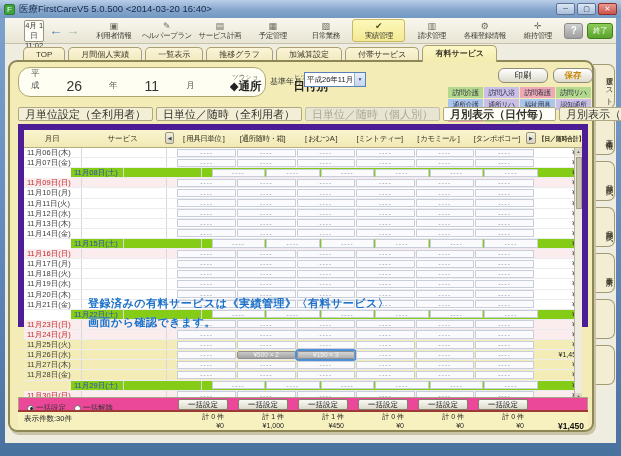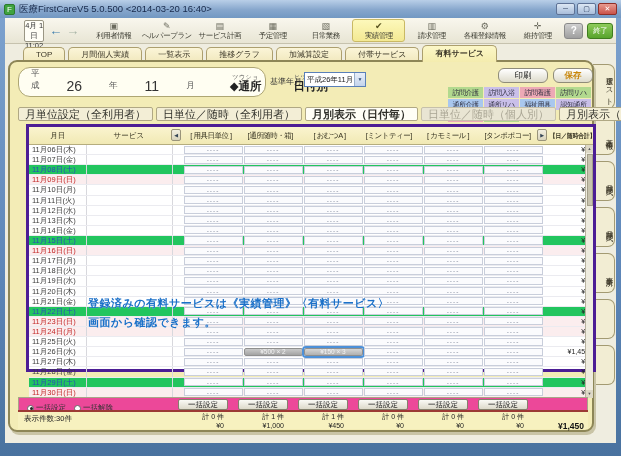--- a/index.html
+++ b/index.html
@@ -92,34 +92,34 @@
   .chip.pink   { background:#eda9b6; }
   .chip.blue   { background:#a9c7ee; }
 
   .filters { position:absolute; left:8px; top:45px; height:14px; display:flex; gap:3px; }
   .filter { height:14px; padding:0 6px; background:#f3eed6; border:1px solid #b0a884;
             border-radius:2px; font-size:11px; line-height:12px; color:#30302a; white-space:nowrap; }
   .filter.disabled { background:#e9e5d3; color:#aaa695; border-color:#c6c0aa; }
   .filter.active { background:#fffef6; font-weight:bold; }
 
   
-  .table { position:absolute; left:16px; top:62px; width:570px; height:248px;
-           background:#fff; border:3px solid #4c1d95; }
+  .table { position:absolute; left:8px; top:62px; width:570px; height:203px;
+           background:#fff; border:6px solid #4c1d95; }
   .thead { display:flex; height:18px; background:linear-gradient(#faf4cf,#f1e9b4);
            border-bottom:1px solid #b5ad7e; }
   .th { font-size:7.5px; line-height:17px; color:#33301f; text-align:center; white-space:nowrap; }
   .th.date { width:58px; } .th.svc { width:86px; }
   .th.colh { width:60px; letter-spacing:-0.5px; }
   .th.totalh { width:46px; font-size:6.5px; transform:scaleX(0.88); transform-origin:center; font-weight:bold; }
   .sbtn { width:10px; height:12px; margin-top:2px; background:linear-gradient(#f2efe0,#d8d3bc);
           border:1px solid #9a947a; border-radius:2px; font-size:5px; line-height:10px;
           text-align:center; color:#345; }
   .tbody { position:relative; height:253px; overflow:hidden; }
   .trow { display:flex; height:10.12px; border-bottom:1px solid #ebebf0; }
-  .trow.sat { background:#22c55e; } .trow.sun { background:#fbedee; }
+  .trow.sat { background:#84cc16;margin-left:47px; } .trow.sun { background:#fbedee; }
   .td-date { width:58px; font-size:7.5px; line-height:10px; padding-left:3px; color:#3a3a3a;
              border-right:1px solid #d8d8dd; white-space:nowrap; }
   .sat .td-date { color:#2a49bb; } .sun .td-date { color:#c22525; }
   .td-svc { width:86px; border-right:1px solid #d8d8dd; }
   .td-sp { width:10px; }
   .cell { width:60px; padding:0.5px; }
   .dash { width:100%; height:100%; border:1px solid #c9cedb; background:#fbfbfd;
           color:#8a91a2; font-size:6.5px; line-height:7px; letter-spacing:1px;
           display:flex; align-items:center; justify-content:center; }
   .pricebtn { width:100%; height:100%; border:1px solid #8f8f8f; border-radius:2px;
@@ -280,22 +280,22 @@
           <span class="chip purple">通所リハ</span>
           <span class="chip blue">福祉用具</span>
           <span class="chip purple">認知通所</span>
           <span class="chip pink">療養管理</span>
           <span class="chip green">定期巡回</span>
         </div>
 
       <div class="filters" id="filters">
           <div class="filter">月単位設定（全利用者）</div>
           <div class="filter">日単位／随時（全利用者）</div>
+          <div class="filter disabled">日単位／随時（個人別）</div>
           <div class="filter active">月別表示（日付毎）</div>
-          <div class="filter disabled">日単位／随時（個人別）</div>
           <div class="filter">月別表示（一括解除）</div>
         </div>
 
       <div class="table">
         <div class="thead" id="thead">
             <div class="th date">月日</div>
             <div class="th svc">サービス</div>
             <div class="sbtn">◀</div>
             <div class="th colh">[ 用具日単位 ]</div>
             <div class="th colh">[通所随時・箱]</div>

